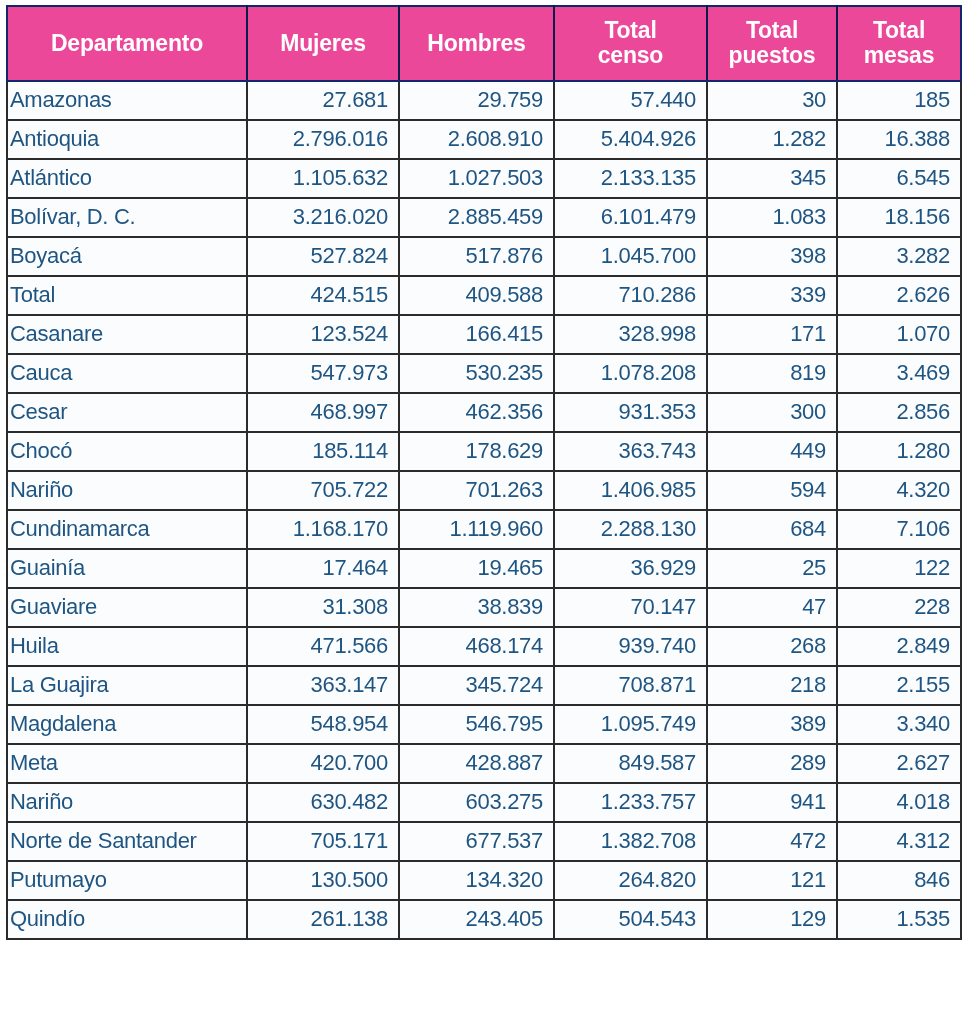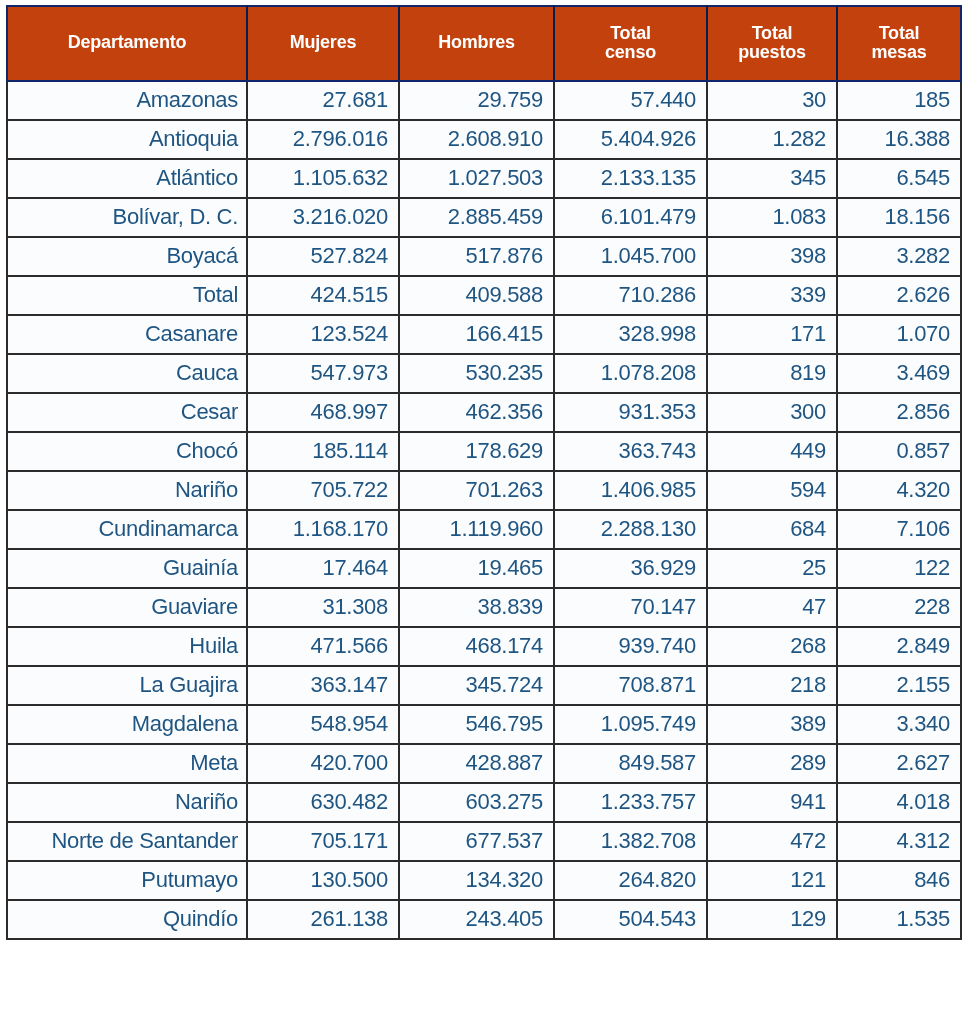--- a/index.html
+++ b/index.html
@@ -27,23 +27,23 @@
     background: #fbfcfd;
   }
   table.census-table col.c-dep   { width: 240px; }
   table.census-table col.c-muj   { width: 152px; }
   table.census-table col.c-hom   { width: 155px; }
   table.census-table col.c-cen   { width: 153px; }
   table.census-table col.c-pue   { width: 130px; }
   table.census-table col.c-mes   { width: 124px; }
 
   thead th {
-    background: #c2410c;
+    background: #ec4899;
     color: #ffffff;
-    font-size: 18px;
+    font-size: 23px;
     font-weight: bold;
     text-align: center;
     vertical-align: middle;
     line-height: 1.08;
     padding: 7px 6px 8px 6px;
     height: 58px;
     border: 2px solid #12276b;
     border-right: 2px solid #0b1b4d;
     letter-spacing: -0.2px;
   }
@@ -58,21 +58,21 @@
     border: 2px solid #2b2b2b;
     padding: 2px 8px 4px 8px;
     height: 31px;
     line-height: 1.0;
     white-space: nowrap;
     overflow: hidden;
     vertical-align: middle;
     letter-spacing: -0.3px;
   }
   tbody td.dep {
-    text-align: right;
+    text-align: left;
     padding-left: 2px;
   }
   tbody td.num {
     text-align: right;
     padding-right: 10px;
   }
 </style>
 </head>
 <body>
 
@@ -183,21 +183,21 @@
           <td class="num">931.353</td>
           <td class="num">300</td>
           <td class="num">2.856</td>
         </tr>
         <tr>
           <td class="dep">Chocó</td>
           <td class="num">185.114</td>
           <td class="num">178.629</td>
           <td class="num">363.743</td>
           <td class="num">449</td>
-          <td class="num">0.857</td>
+          <td class="num">1.280</td>
         </tr>
         <tr>
           <td class="dep">Nariño</td>
           <td class="num">705.722</td>
           <td class="num">701.263</td>
           <td class="num">1.406.985</td>
           <td class="num">594</td>
           <td class="num">4.320</td>
         </tr>
         <tr>

